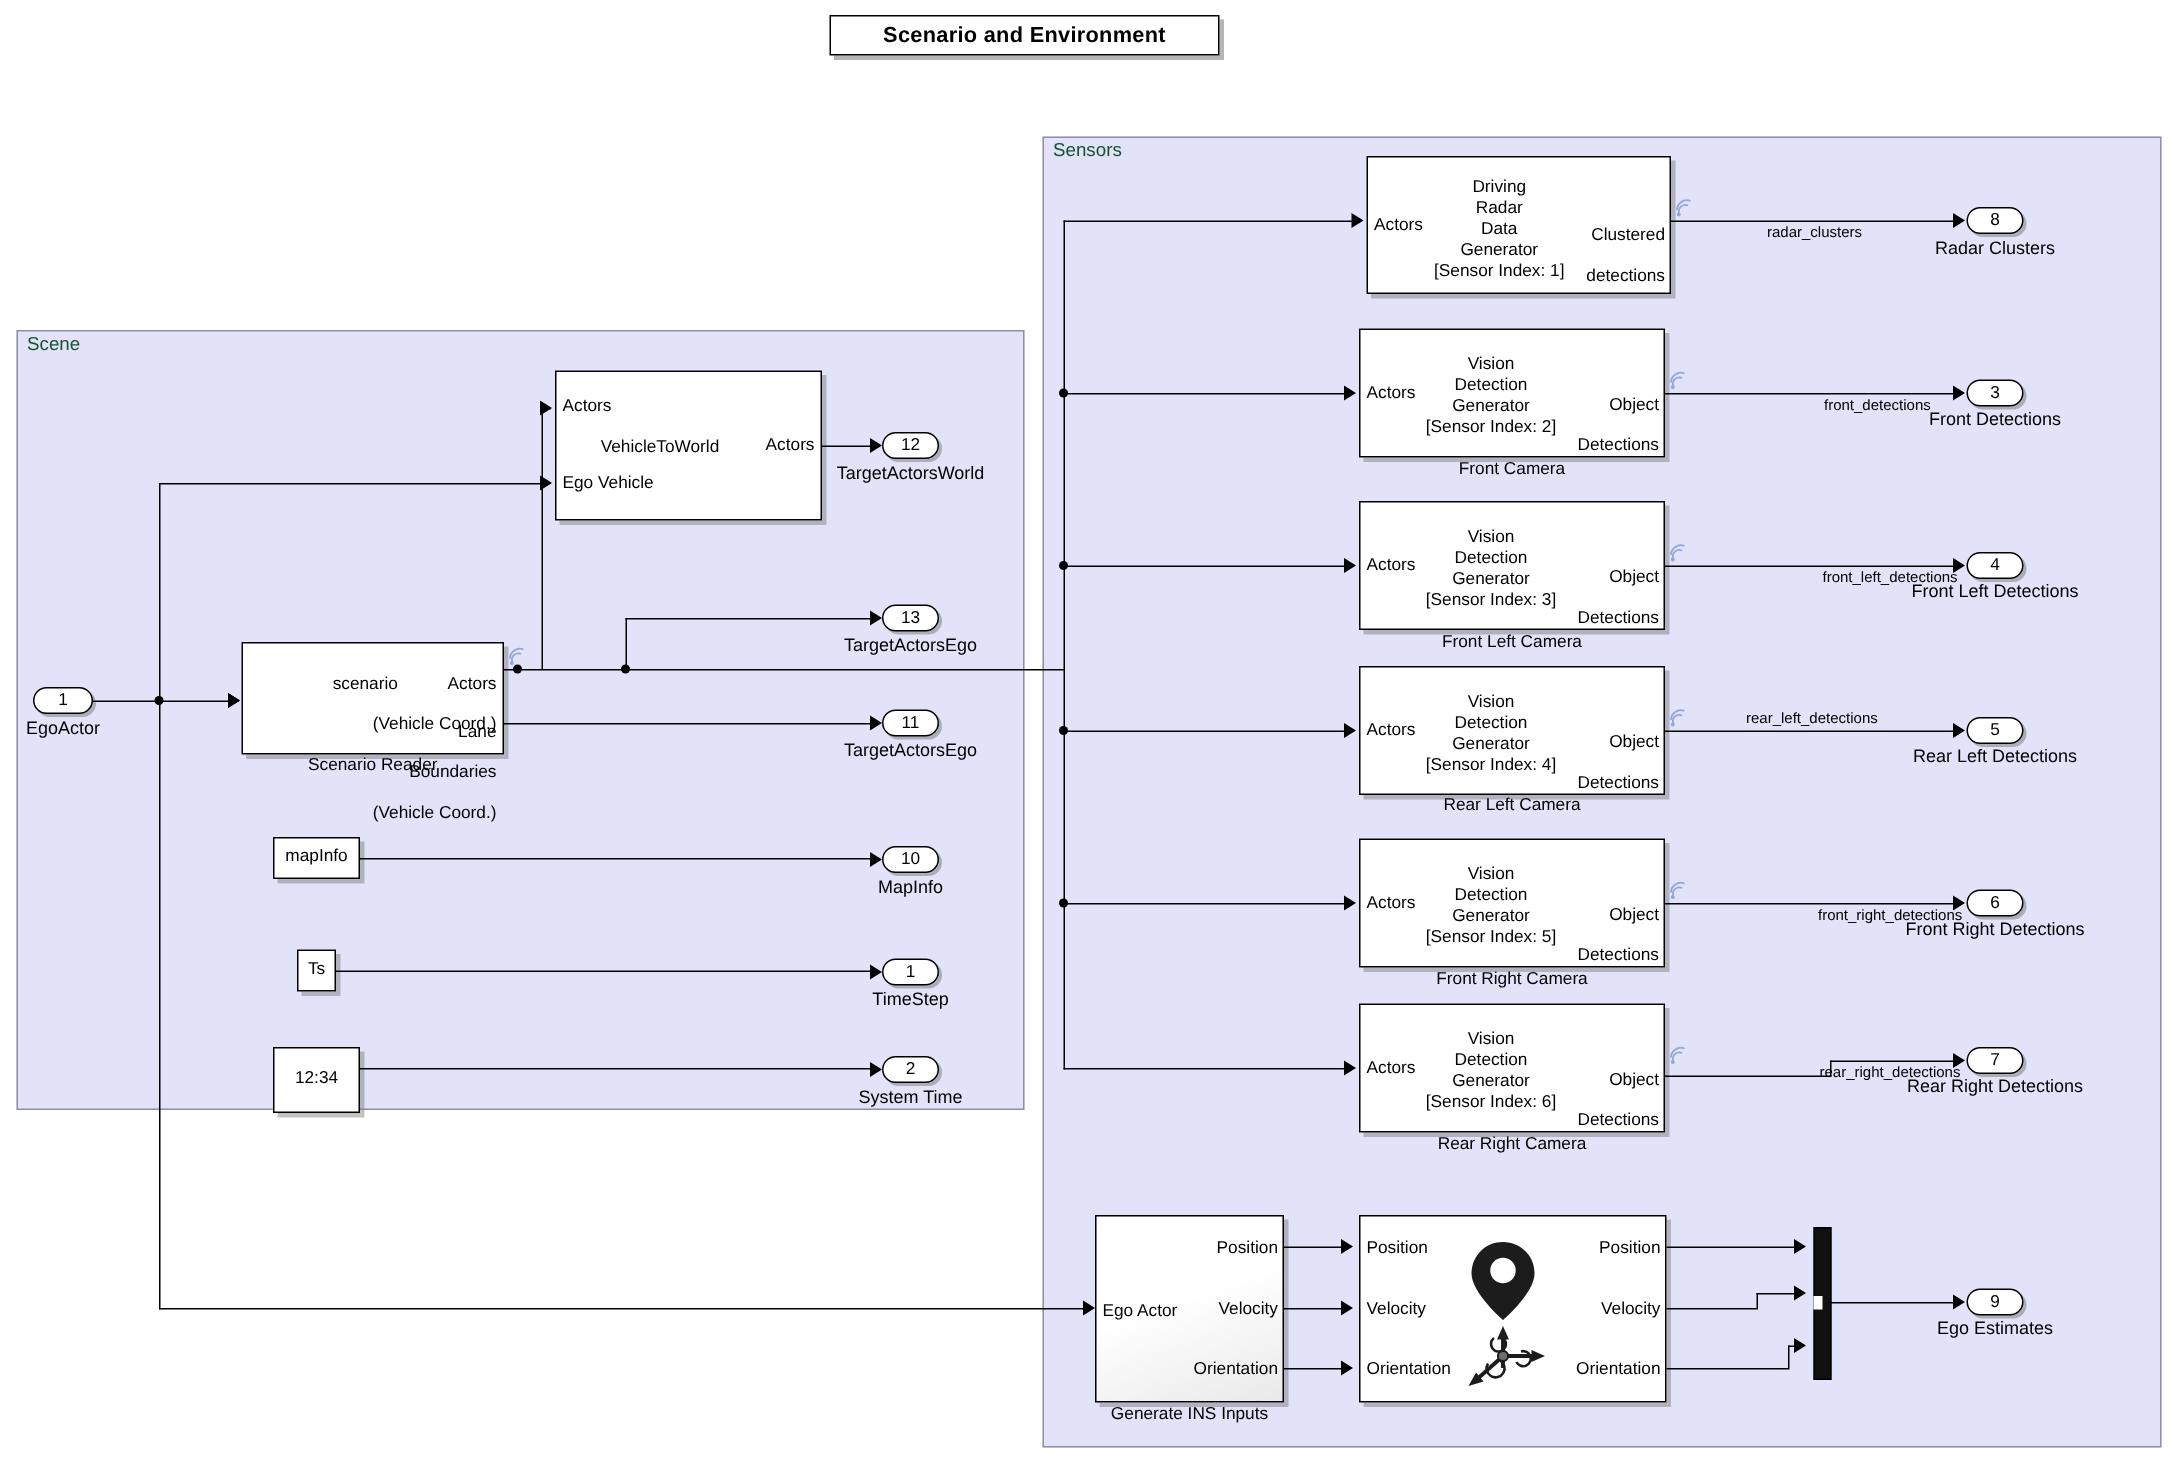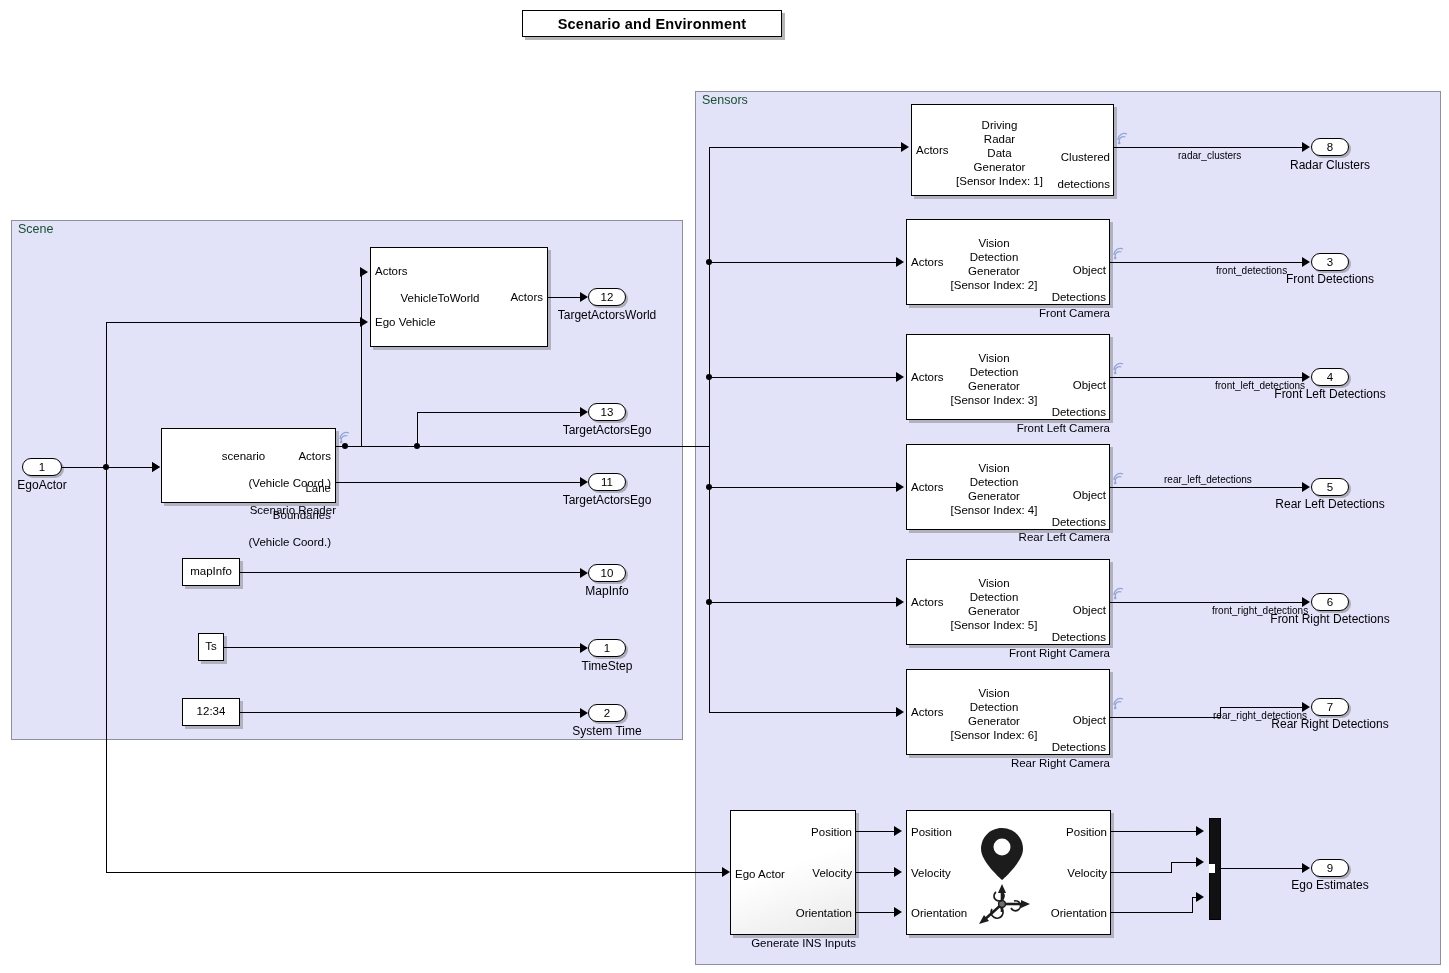--- a/index.html
+++ b/index.html
@@ -16,21 +16,21 @@
   
   .container{position:absolute;background:#E2E2F8;border:1px solid #8e8ea8;}
   .container-label{position:absolute;font-size:12.5px;color:#14532d;}
 
   
   .blk{position:absolute;background:#fff;border:1.6px solid #000;
      box-shadow:3px 3px 0 rgba(120,120,120,.45);box-sizing:border-box;}
   .blk-grad{background:linear-gradient(160deg,#ffffff 0%,#ffffff 45%,#e9e9e9 100%);}
   .blk-title{position:absolute;left:0;right:0;text-align:center;
      font-size:11.5px;line-height:14px;}
-  .blk-name{position:absolute;text-align:right;font-size:11.5px;white-space:nowrap;}
+  .blk-name{position:absolute;text-align:center;font-size:11.5px;white-space:nowrap;}
   .port-lbl{position:absolute;font-size:11.5px;line-height:13.5px;white-space:pre;}
   .port-l{text-align:left;}
   .port-r{text-align:right;}
 
   
   .ioport{position:absolute;background:#fff;border:1.5px solid #000;
      border-radius:11px;box-shadow:2px 2px 0 rgba(120,120,120,.5);
      display:flex;align-items:center;justify-content:center;
      font-size:11.5px;box-sizing:border-box;}
   .ioport-name{position:absolute;text-align:center;font-size:12px;white-space:nowrap;}
@@ -49,21 +49,21 @@
   .mux-notch{position:absolute;background:#fff;}
 
   
   .wifi{position:absolute;width:14px;height:14px;}
 </style>
 </head>
 <body>
 
 <div id="stage">
 
-  <div class="title-banner" style="left:522px;top:10px;width:258px;height:25px;">
+  <div class="title-banner" style="left:553px;top:10px;width:258px;height:25px;">
     <span>Scenario and Environment</span>
   </div>
 
   <div class="container" style="left:11px;top:220px;width:670px;height:518px;"></div>
   <div class="container-label" style="left:18px;top:222px;">Scene</div>
 
   <div class="container" style="left:695px;top:91px;width:744px;height:872px;"></div>
   <div class="container-label" style="left:702px;top:93px;">Sensors</div>
 
   <div class="ioport" style="left:22px;top:458px;width:40px;height:18px;">
@@ -163,21 +163,21 @@
   </div>
   <div class="wire-h" style="left:240px;top:572px;width:344px;"></div>
   <div class="arrow" style="left:580px;top:568px;"></div>
 
   <div class="blk" style="left:198px;top:633px;width:26px;height:28px;display:flex;align-items:center;justify-content:center;">
     <span class="port-lbl" style="position:static;">Ts</span>
   </div>
   <div class="wire-h" style="left:224px;top:647px;width:360px;"></div>
   <div class="arrow" style="left:580px;top:643px;"></div>
 
-  <div class="blk" style="left:182px;top:698px;width:58px;height:28px;display:flex;align-items:center;justify-content:center;">
+  <div class="blk" style="left:182px;top:698px;width:58px;height:44px;display:flex;align-items:center;justify-content:center;">
     <span class="port-lbl" style="position:static;">12:34</span>
   </div>
   <div class="wire-h" style="left:240px;top:712px;width:344px;"></div>
   <div class="arrow" style="left:580px;top:708px;"></div>
 
   <div class="wire-v" style="left:709px;top:147px;height:566px;"></div>
 
   <div class="blk" style="left:911px;top:104px;width:203px;height:92px;">
     <div class="port-lbl port-l" style="left:4px;top:39px;">Actors</div>
     <div class="blk-title" style="top:13px;left:30px;right:56px;">

